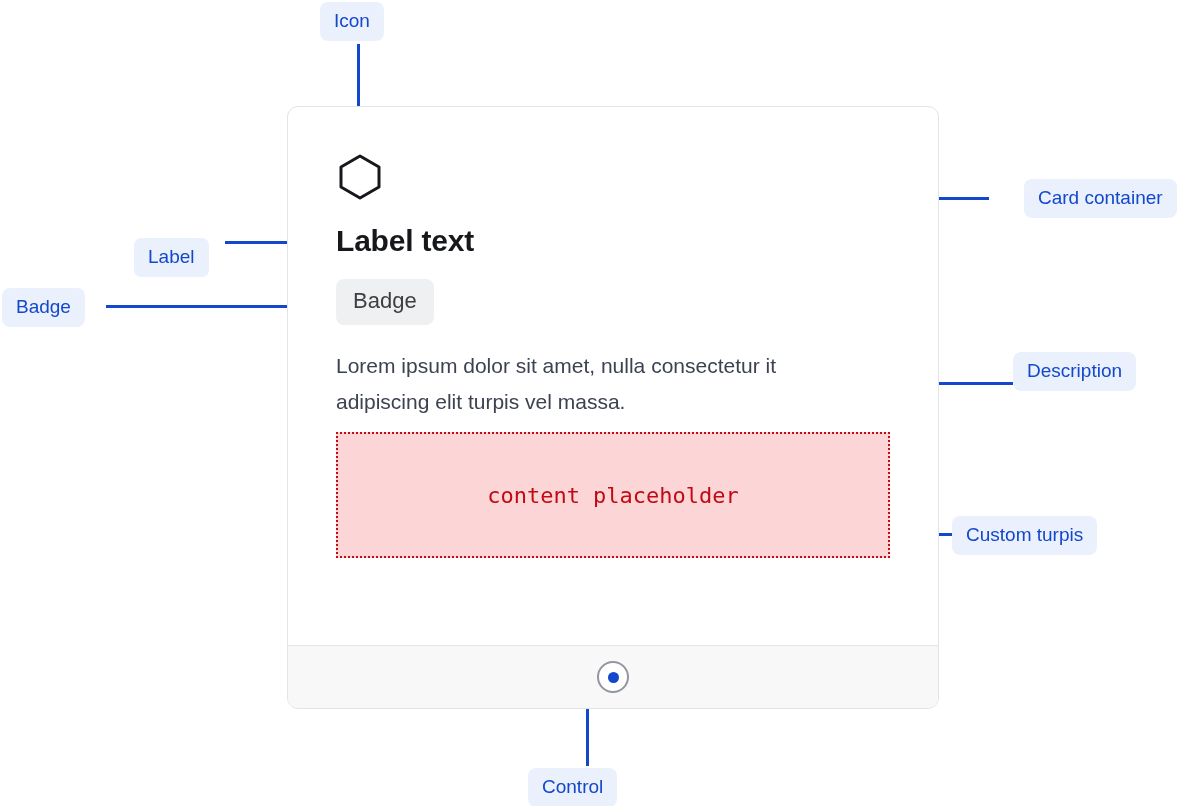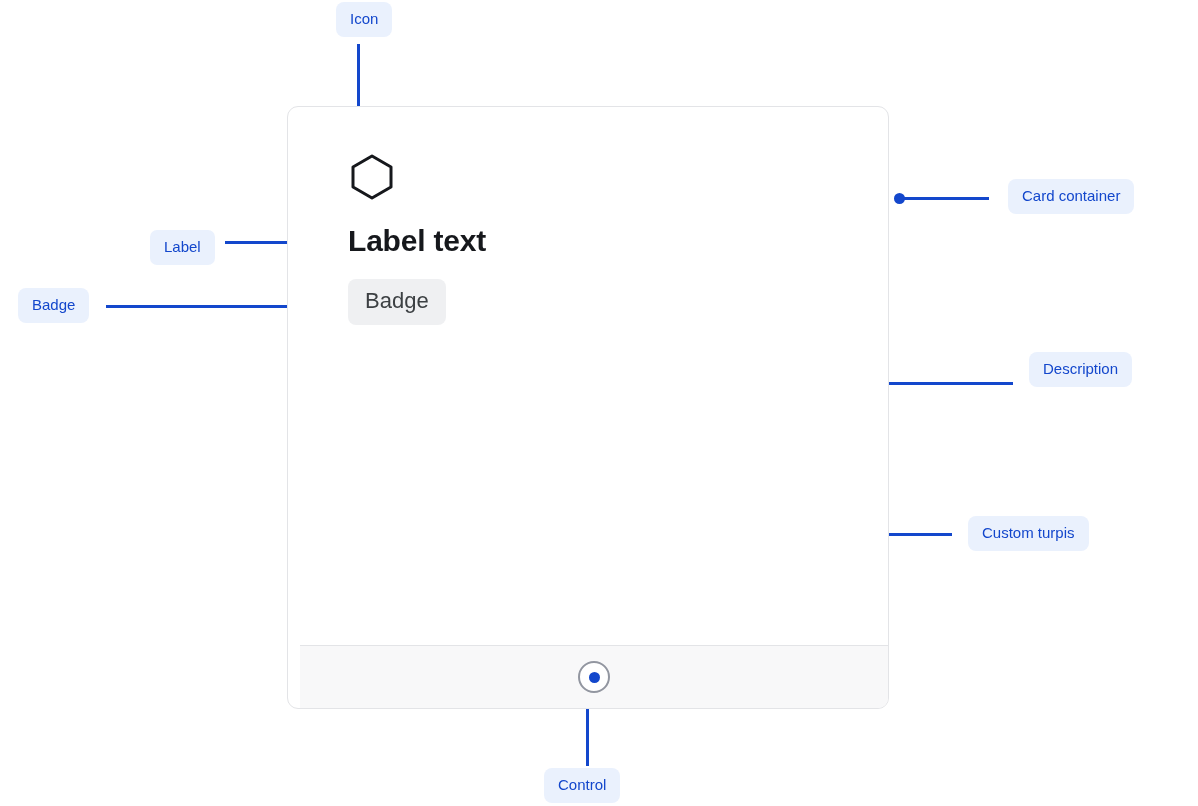--- a/index.html
+++ b/index.html
@@ -17,26 +17,25 @@
     -webkit-font-smoothing: antialiased;
   }
 
   
   .anno-badge {
     position: absolute;
     background: #eaf1fd;
     color: #1347cc;
     border-radius: 8px;
     font-family: "Liberation Sans", sans-serif;
-    font-size: 15px;
+    font-size: 19px;
     line-height: 1;
     padding: 9px 14px 11px 14px;
     white-space: nowrap;
     box-sizing: border-box;
-    margin-left: 16px;
   }
   .anno-line {
     position: absolute;
     background: #1347cc;
     height: 3px;
   }
   .anno-line.vertical {
     width: 3px;
     height: auto;
   }
@@ -46,30 +45,29 @@
     height: 11px;
     border-radius: 50%;
     background: #1347cc;
   }
 
   
   .card {
     position: absolute;
     left: 287px;
     top: 106px;
-    width: 602px;
+    width: 652px;
     height: 603px;
     border: 1px solid #e3e4e7;
     border-radius: 11px;
     background: #ffffff;
     box-sizing: border-box;
     display: flex;
     flex-direction: column;
     overflow: hidden;
-    padding-left: 12px;
   }
   .card-body {
     flex: 1 1 auto;
     padding: 45px 48px 0 48px;
     box-sizing: border-box;
   }
   .card-icon {
     width: 48px;
     height: 48px;
     display: block;
@@ -136,23 +134,23 @@
 </style>
 </head>
 <body>
 
 <div class="anno-badge" style="left:320px; top:2px;">Icon</div>
 <div class="anno-line vertical" style="left:357px; top:44px; height:84px;"></div>
 <div class="anno-dot" style="left:353px; top:121px;"></div>
 
 <div class="anno-dot" style="left:894px; top:193px;"></div>
 <div class="anno-line" style="left:899px; top:197px; width:90px;"></div>
-<div class="anno-badge" style="left:992px; top:179px;">Card container</div>
+<div class="anno-badge" style="left:1024px; top:179px;">Card container</div>
 
-<div class="anno-badge" style="left:134px; top:230px;border-radius:7px;">Label</div>
+<div class="anno-badge" style="left:134px; top:238px;border-radius:7px;">Label</div>
 <div class="anno-line" style="left:225px; top:241px; width:88px;"></div>
 <div class="anno-dot" style="left:308px; top:236px;"></div>
 
 <div class="anno-badge" style="left:2px; top:288px;">Badge</div>
 <div class="anno-line" style="left:106px; top:305px; width:207px;"></div>
 <div class="anno-dot" style="left:308px; top:301px;"></div>
 
 <div class="anno-dot" style="left:856px; top:378px;"></div>
 <div class="anno-line" style="left:861px; top:382px; width:152px;"></div>
 <div class="anno-badge" style="left:1013px; top:352px;">Description</div>
@@ -173,21 +171,25 @@
         <polygon points="24,4 43,15 43,35 24,46 5,35 5,15" fill="none" stroke="#16181c" stroke-width="3" stroke-linejoin="round"></polygon>
       </svg>
     </span>
 
     <h1 class="card-title">Label text</h1>
 
     <div>
       <span class="card-badge">Badge</span>
     </div>
 
+    <p class="card-desc">Lorem ipsum dolor sit amet, nulla consectetur it adipiscing elit turpis vel massa.</p>
 
+    <div class="card-placeholder">
+      <span>content placeholder</span>
+    </div>
 
   </div>
 
   <div class="card-footer">
     <div class="control-knob">
       <span class="anno-dot" style="position:static; display:block;"></span>
     </div>
   </div>
 
 </div>

